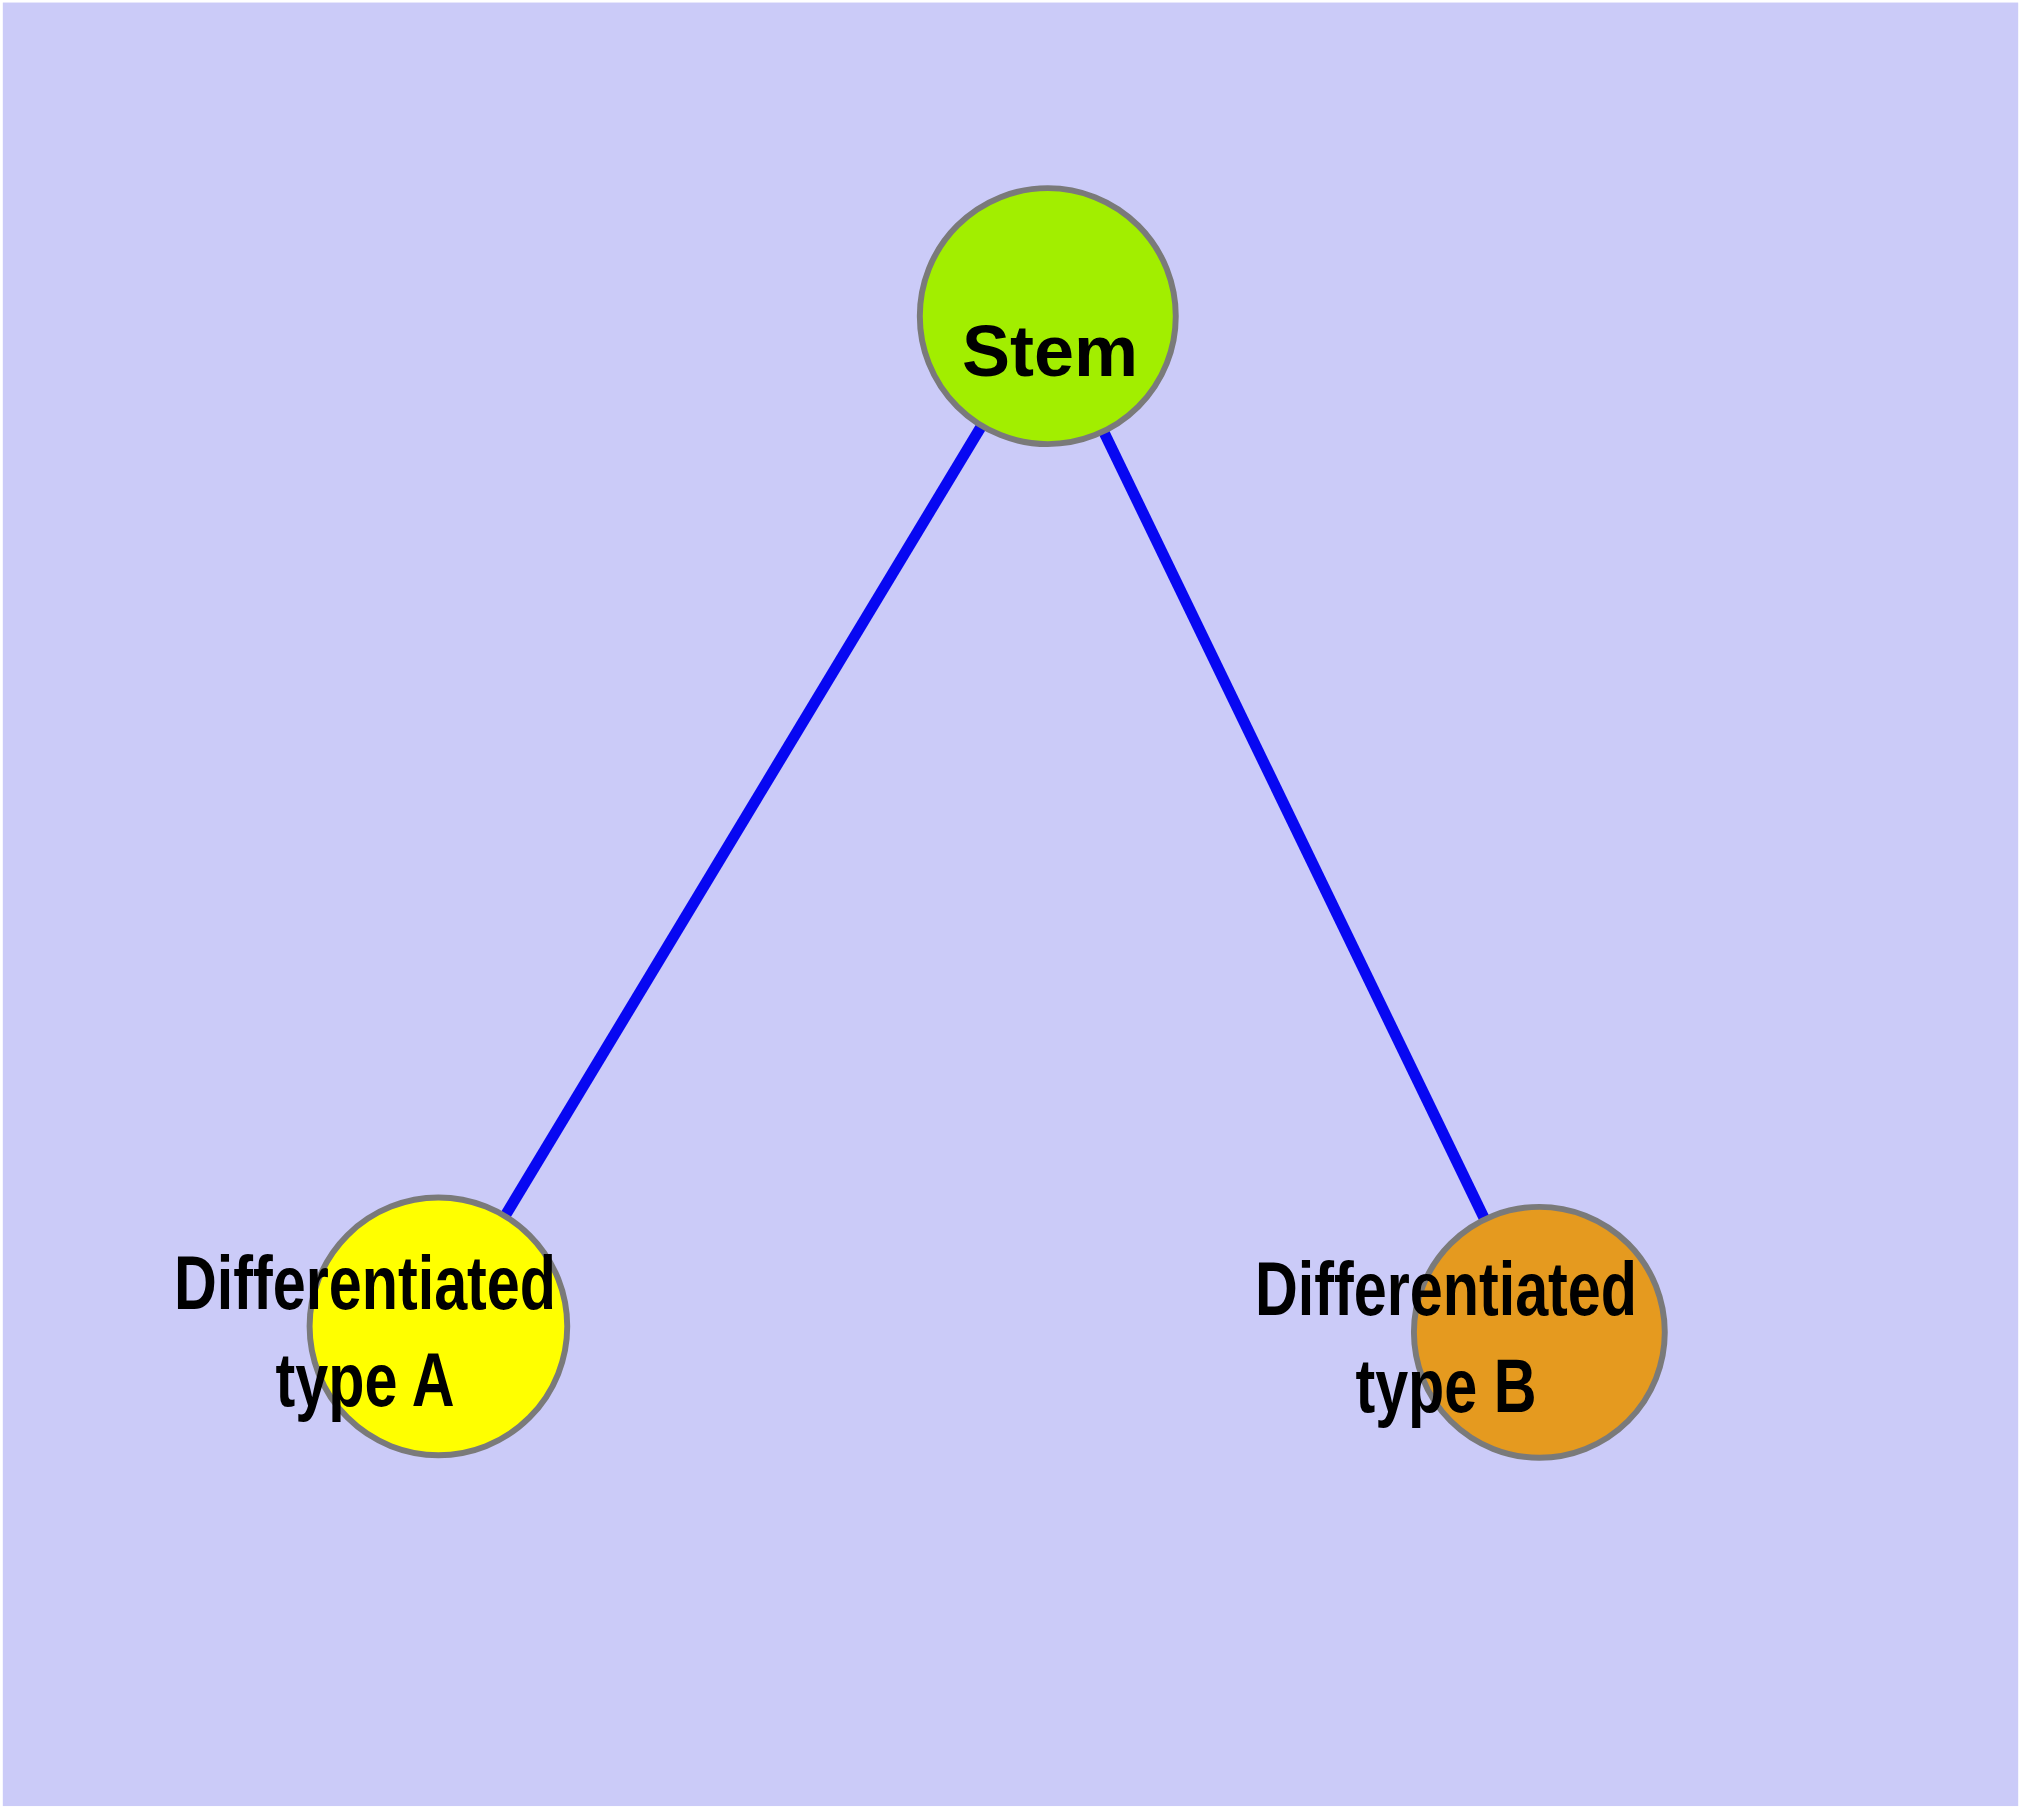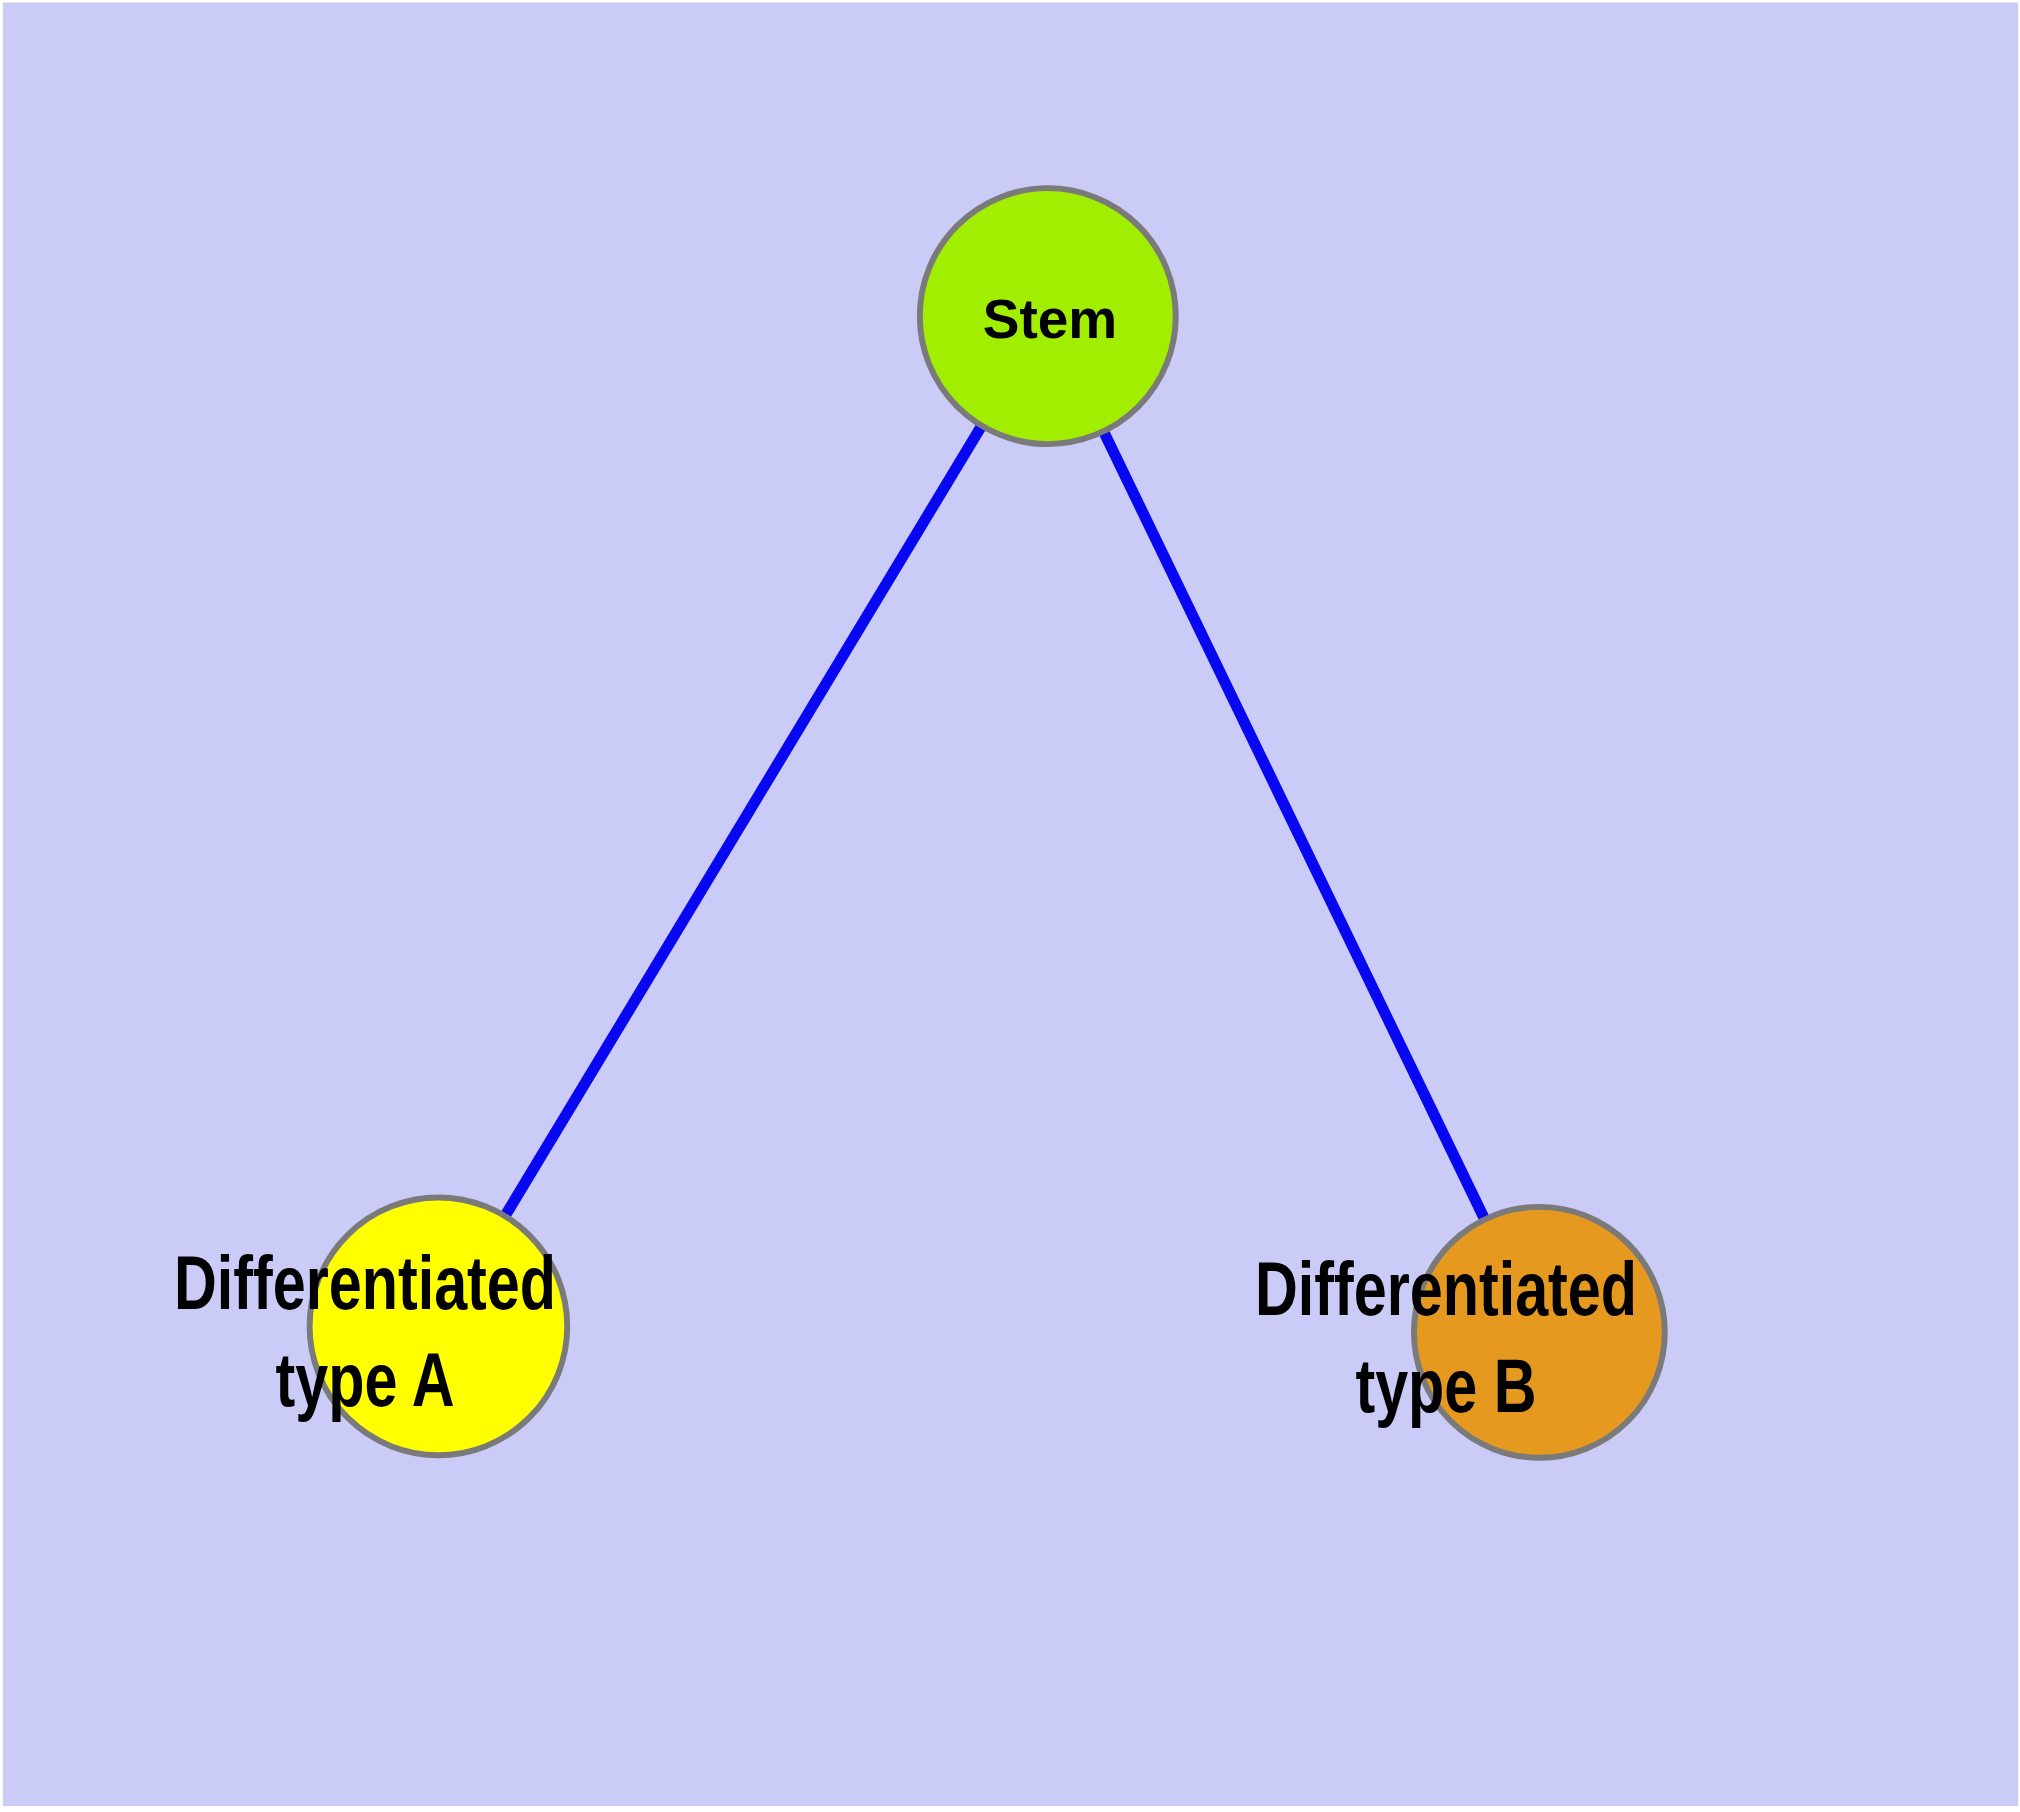--- a/index.html
+++ b/index.html
@@ -23,22 +23,23 @@
   .node-label {
     position: absolute;
     transform: translate(-50%, -50%);
     text-align: center;
     font-weight: bold;
     color: #000000;
     white-space: nowrap;
     pointer-events: none;
   }
   .stem-label {
-    font-size: 55px;
+    font-size: 72px;
     line-height: 81px;
+    margin-top: 32px;
   }
   .two-line-label {
     font-size: 76px;
     line-height: 97px;
     transform: translate(-50%, -50%) scaleX(0.78);
   }
 </style>
 </head>
 <body>
 

